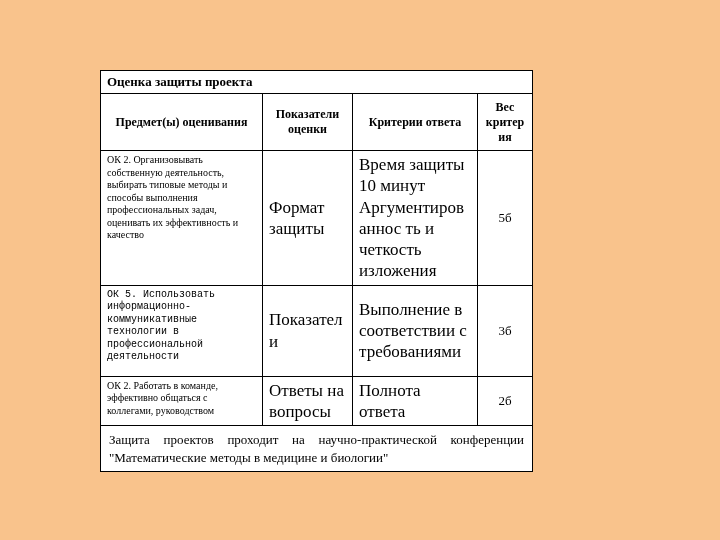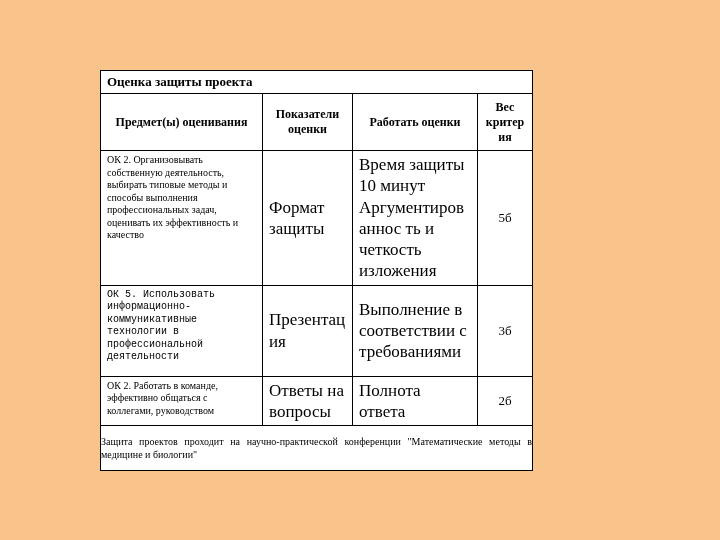--- a/index.html
+++ b/index.html
@@ -63,23 +63,23 @@
     line-height: 1.25;
   }
   .weight {
     font-size: 13px;
     text-align: center;
   }
   .row-0 .subject { height: 98px; }
   .row-1 .subject { height: 84px; font-family: Liberation Mono, monospace; }
   .row-2 .subject { height: 42px; }
   .footer-cell {
-    font-size: 10px;
+    font-size: 13px;
     text-align: justify;
-    padding: 5px 0;
+    padding: 5px 8px;
     height: 34px;
     vertical-align: middle;
     line-height: 1.35;
     margin-top: 12px;
   }
 </style>
 </head>
 <body>
 
 <div class="slide">
@@ -91,32 +91,32 @@
         <col style="width:125px">
         <col style="width:55px">
       </colgroup>
       <tbody>
         <tr>
           <td colspan="4" class="title-cell">Оценка защиты проекта</td>
         </tr>
         <tr>
           <th>Предмет(ы) оценивания</th>
           <th>Показатели оценки</th>
-          <th>Работать оценки</th>
+          <th>Критерии ответа</th>
           <th>Вес критер ия</th>
         </tr>
         <tr class="row-0">
           <td class="subject">ОК 2. Организовывать собственную деятельность, выбирать типовые методы и способы выполнения профессиональных задач, оценивать их эффективность и качество</td>
           <td class="indicator">Формат защиты</td>
           <td class="criteria">Время защиты 10 минут Аргументированнос ть и четкость изложения</td>
           <td class="weight">5б</td>
         </tr>
         <tr class="row-1">
           <td class="subject">ОК 5. Использовать информационно-коммуникативные технологии в профессиональной деятельности</td>
-          <td class="indicator">Презентация</td>
+          <td class="indicator">Показатели</td>
           <td class="criteria">Выполнение в соответствии с требованиями</td>
           <td class="weight">3б</td>
         </tr>
         <tr class="row-2">
           <td class="subject">ОК 2. Работать в команде, эффективно общаться с коллегами, руководством</td>
           <td class="indicator">Ответы на вопросы</td>
           <td class="criteria">Полнота ответа</td>
           <td class="weight">2б</td>
         </tr>
         <tr>

